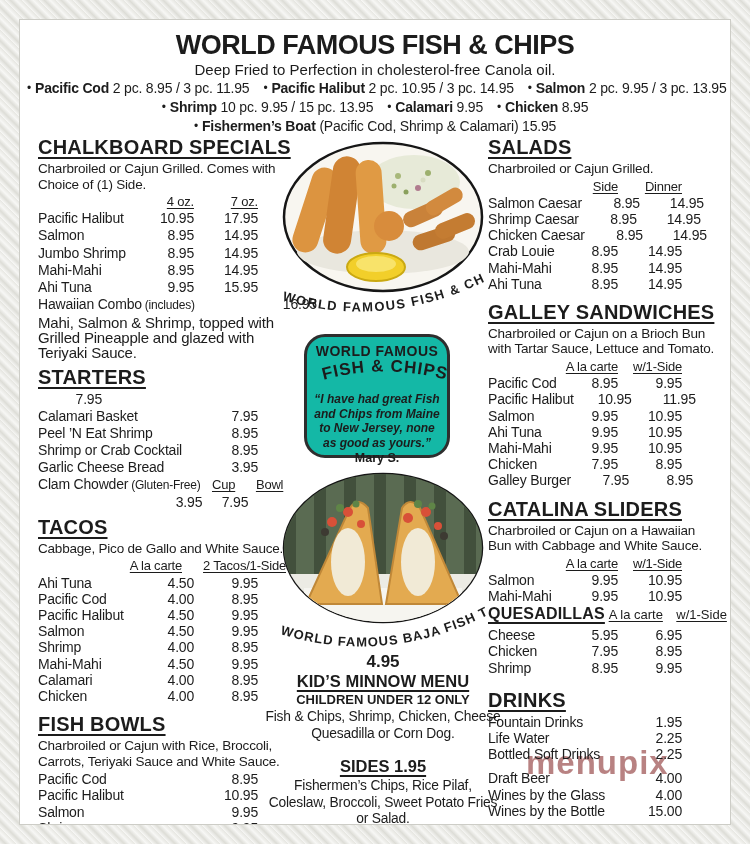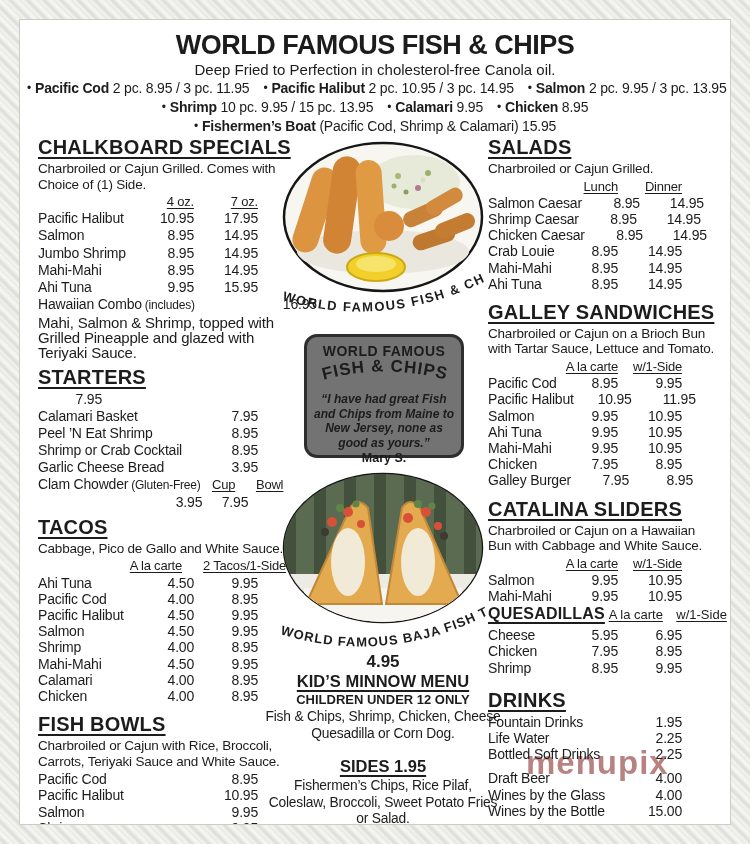--- a/index.html
+++ b/index.html
@@ -40,23 +40,23 @@
   .colhdr .wide { width:104px; }
   .tac-hdr { padding-right:6px; }
   .foot { font-size:15px; line-height:15px; letter-spacing:-0.2px; margin-top:2px; }
   .mt1 { margin-top:7px; } .mt2 { margin-top:10px; } .mt3 { margin-top:14px; }
   .gap { height:8px; }
   .inline-h { display:flex; align-items:baseline; padding-right:34px; margin:0 0 3px 0; }
   .inline-h .sec-h { flex:1; margin:0; }
   .cupbowl { width:46px; text-align:center; flex-shrink:0; }
   
   .photo { position:absolute; z-index:2; }
-  .badge { position:absolute; left:284px; top:314px; width:160px; height:124px; z-index:2;
-           border:3px solid #2e2e2e; border-radius:13px; text-align:center; padding:6px 5px 0 5px;
-           background:#737373; }
+  .badge { position:absolute; left:284px; top:314px; width:146px; height:124px; z-index:2;
+           border:3px solid #2e2e2e; border-radius:21px; text-align:center; padding:6px 5px 0 5px;
+           background:#14b8a6; }
   .badge-l1 { font-size:14px; font-weight:bold; letter-spacing:0.5px; }
   .badge-quote { font-size:12px; font-weight:bold; font-style:italic; line-height:14.5px; margin-top:3px; }
   .badge-sig { font-size:12.5px; font-weight:bold; margin-top:1px; }
   .midblock { position:absolute; left:244px; top:632px; width:238px; text-align:center; z-index:2; }
   .kid-price { font-size:17px; font-weight:bold; line-height:19px; }
   .kid-h { font-size:16.5px; font-weight:bold; text-decoration:underline; text-decoration-thickness:2px;
            text-underline-offset:3px; line-height:20px; }
   .kid-sub { font-size:13px; font-weight:bold; line-height:15px; margin-top:1px; }
   .mid-desc { font-size:13.8px; line-height:16.5px; letter-spacing:-0.2px; margin-top:2px; }
   .sides-h { font-size:16.5px; font-weight:bold; text-decoration:underline; text-decoration-thickness:2px;
@@ -327,21 +327,21 @@
       <div class="sides-h">SIDES 1.95</div>
       <div class="mid-desc">Fishermen’s Chips, Rice Pilaf, Coleslaw, Broccoli, Sweet Potato Fries or Salad.</div>
     </div>
 
     <div class="col col-right">
 
       <div class="sec-h">SALADS</div>
       <div class="desc">Charbroiled or Cajun Grilled.</div>
       <div class="row colhdr">
         <span class="nm"></span>
-        <span class="p1"><span class="u">Lunch</span></span>
+        <span class="p1"><span class="u">Side</span></span>
         <span class="p2"><span class="u">Dinner</span></span>
       </div>
       <div class="row">
           <span class="nm">Salmon Caesar</span>
           <span class="p1">8.95</span>
           <span class="p2">14.95</span>
         </div>
         <div class="row">
           <span class="nm">Shrimp Caesar</span>
           <span class="p1">8.95</span>

